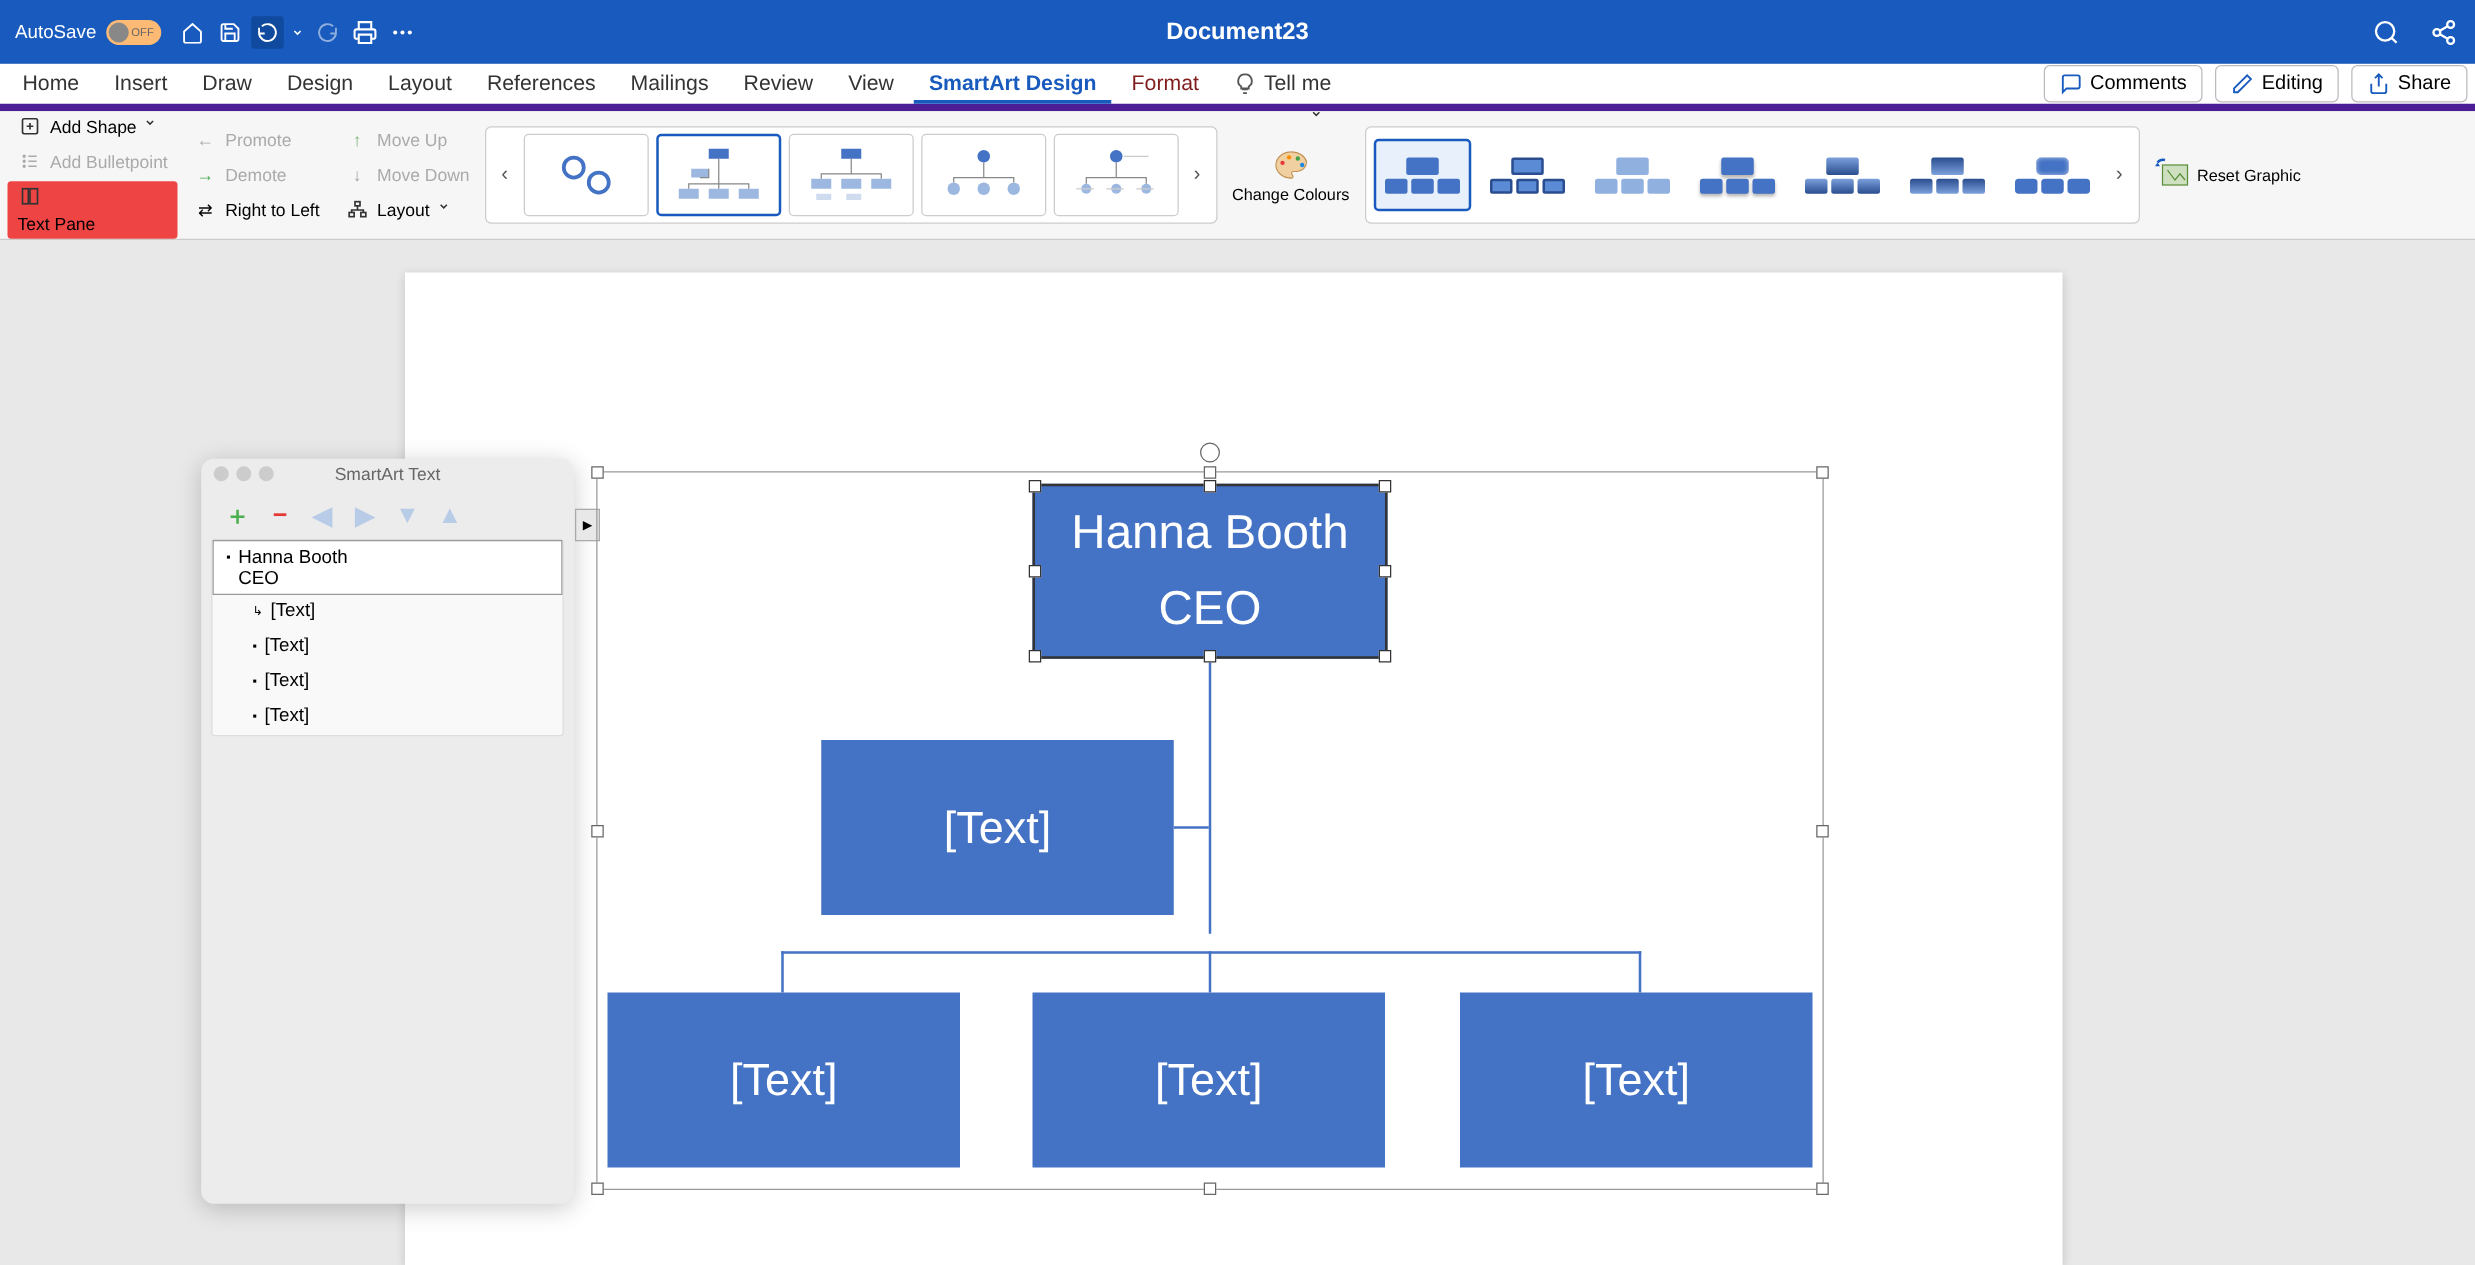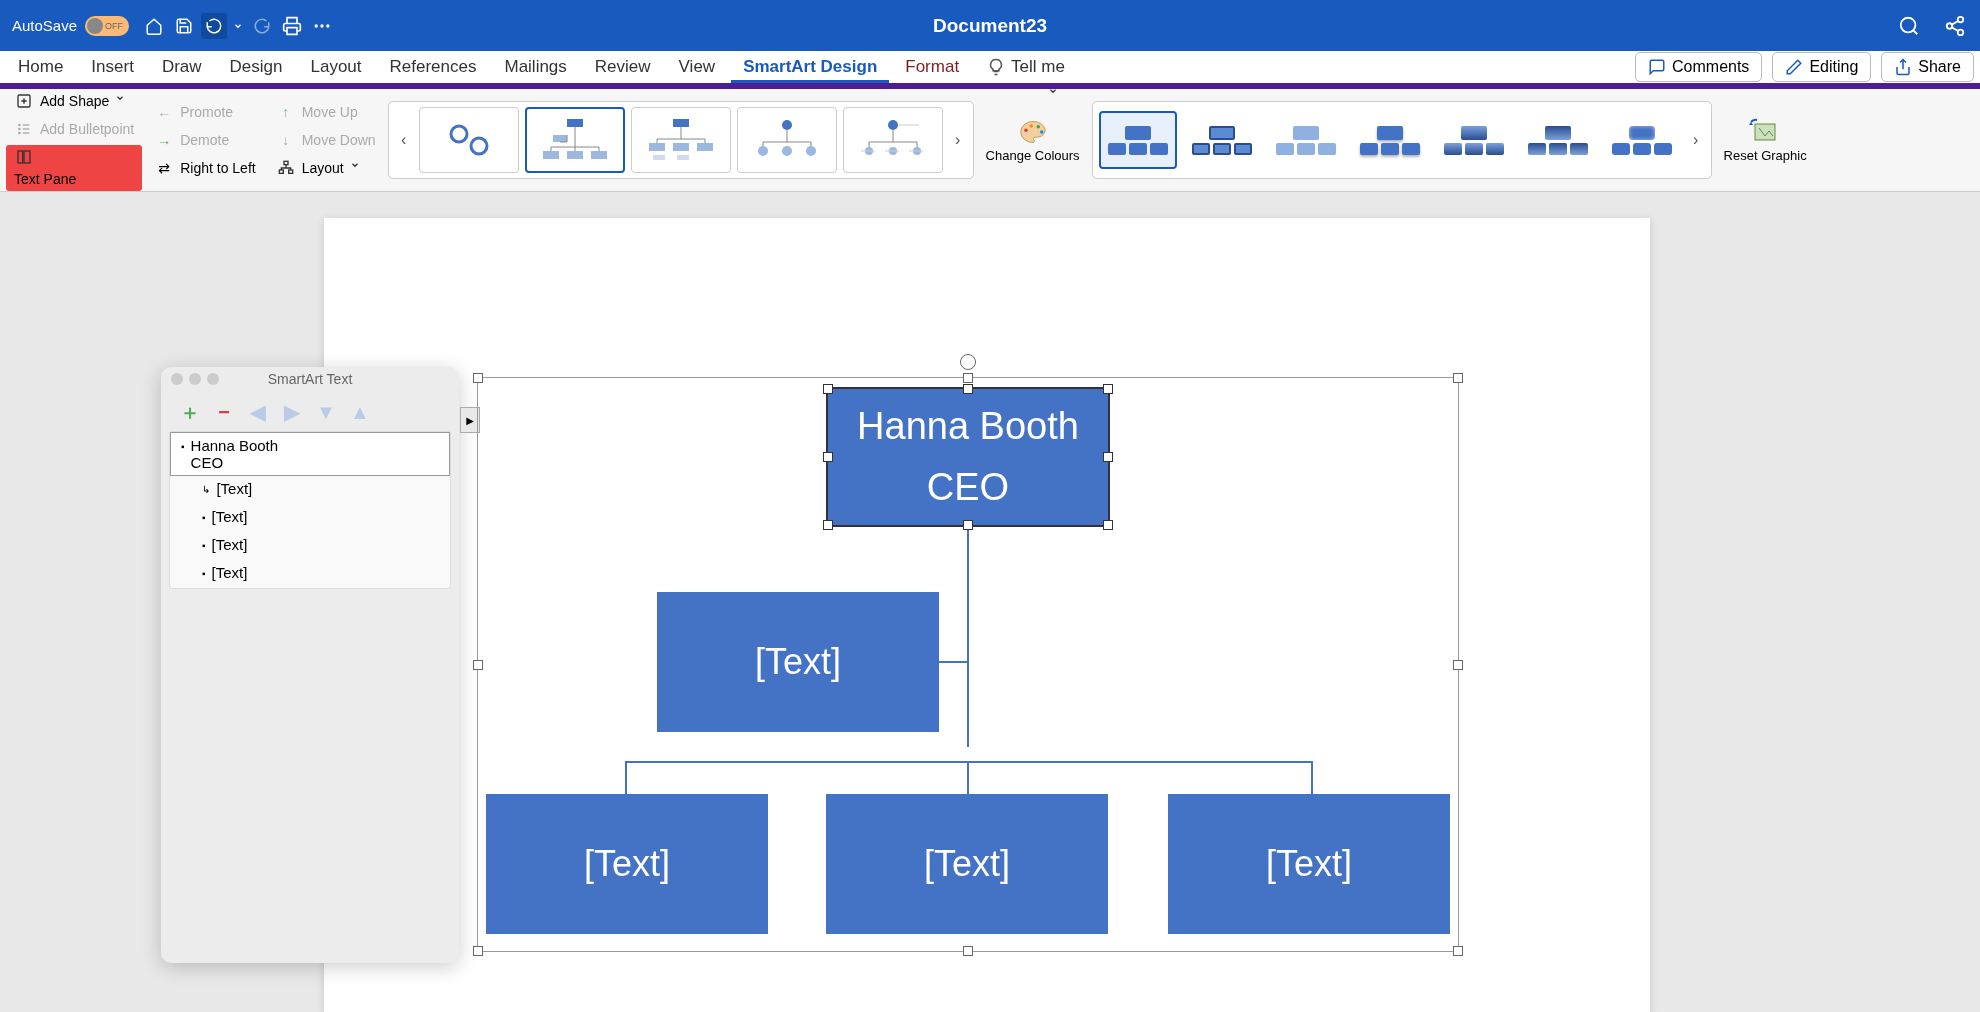--- a/index.html
+++ b/index.html
@@ -39,21 +39,21 @@
 .cc-icon { width: 28px; height: 28px; }
 .cc-label { font-size: 13px; text-align: center; }
 
 .styles-gallery { display: flex; align-items: center; gap: 6px; border: 1px solid #ccc; border-radius: 5px; padding: 6px; height: 78px; background: #fff; }
 .style-item { width: 78px; height: 58px; border-radius: 4px; display: flex; flex-direction: column; align-items: center; justify-content: center; gap: 3px; cursor: pointer; padding: 4px; }
 .style-item.selected { border: 2px solid #185ABD; background: #e8f0fb; }
 .style-box { width: 26px; height: 14px; background: #4472C4; border-radius: 2px; }
 .style-row { display: flex; gap: 3px; }
 .style-smbox { width: 18px; height: 12px; background: #4472C4; border-radius: 2px; }
 
-.reset { display: flex; flex-direction: column; align-items: center; gap: 2px; padding: 0 8px; cursor: pointer; }
+.reset { display: flex; flex-direction: row; align-items: center; gap: 2px; padding: 0 8px; cursor: pointer; }
 
 .canvas { position: absolute; top: 218px; left: 324px; width: 1326px; height: 794px; background: #fff; box-shadow: 0 2px 8px rgba(0,0,0,0.15); }
 
 .textpanel { position: absolute; top: 367px; left: 161px; width: 298px; height: 596px; background: #ececec; border-radius: 10px; box-shadow: 0 4px 20px rgba(0,0,0,0.2); display: flex; flex-direction: column; }
 .tp-header { height: 24px; display: flex; align-items: center; position: relative; }
 .tp-traffic { display: flex; gap: 6px; margin-left: 10px; }
 .tp-dot { width: 12px; height: 12px; border-radius: 50%; background: #ccc; }
 .tp-title { position: absolute; left: 50%; transform: translateX(-50%); font-size: 14px; color: #666; }
 .tp-toolbar { display: flex; gap: 12px; padding: 10px 18px 8px; }
 .tp-tool { width: 22px; height: 22px; display: flex; align-items: center; justify-content: center; font-size: 20px; font-weight: bold; cursor: pointer; }

